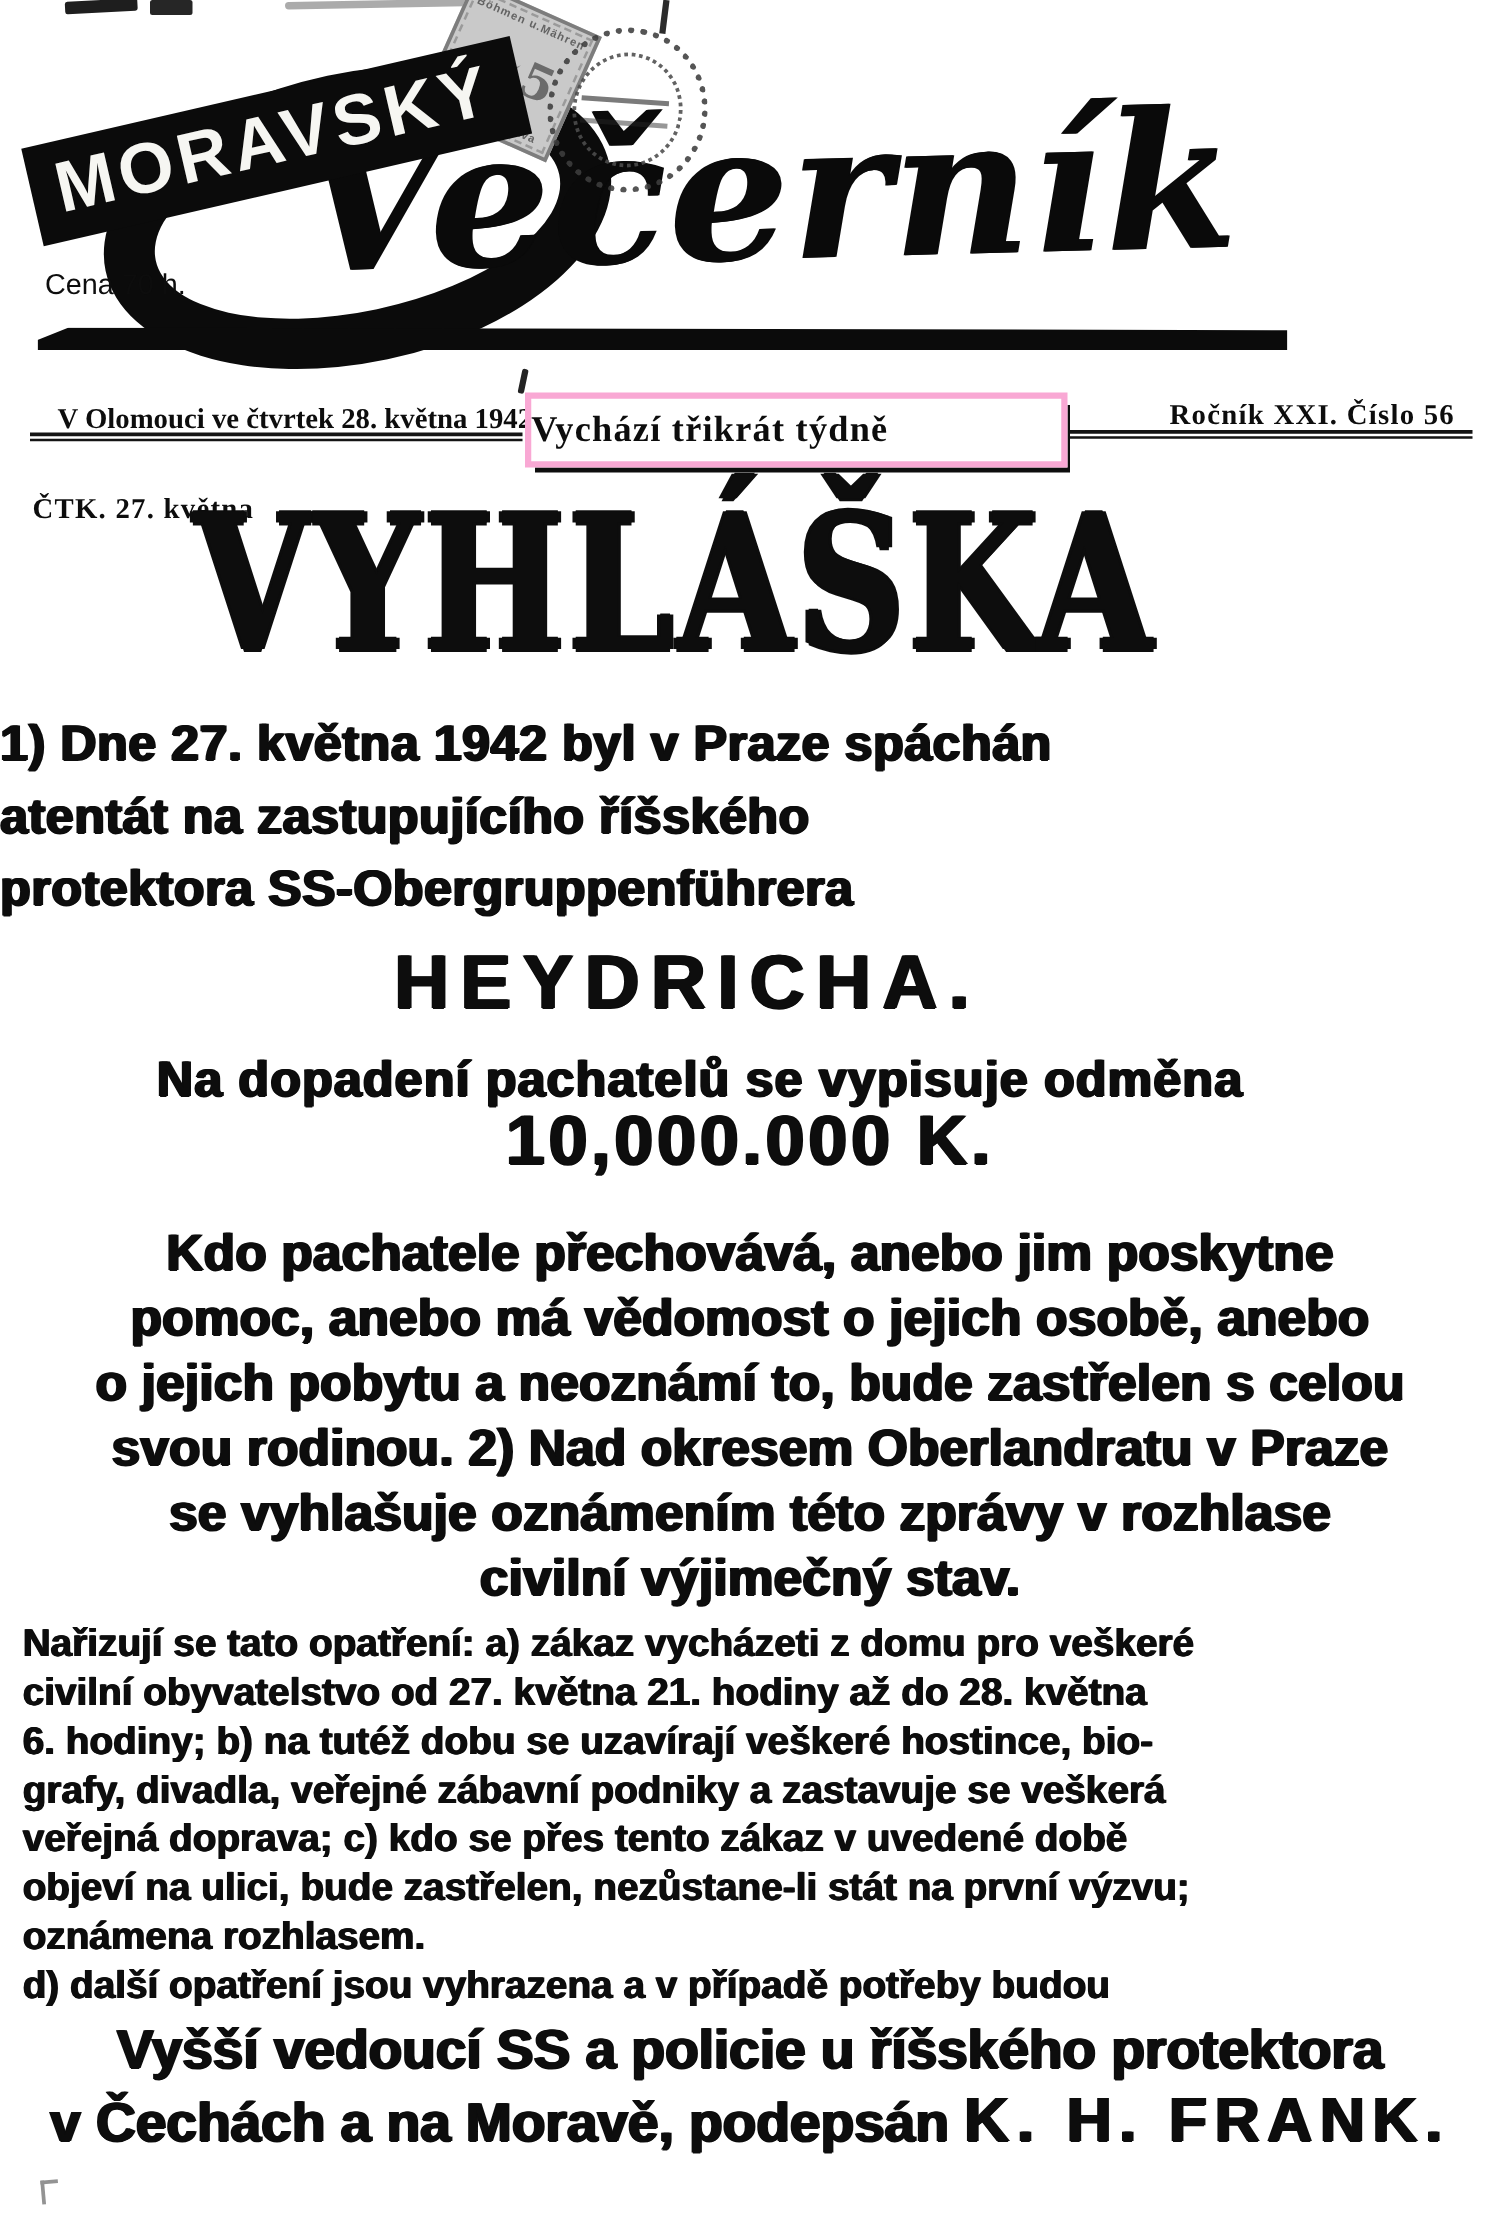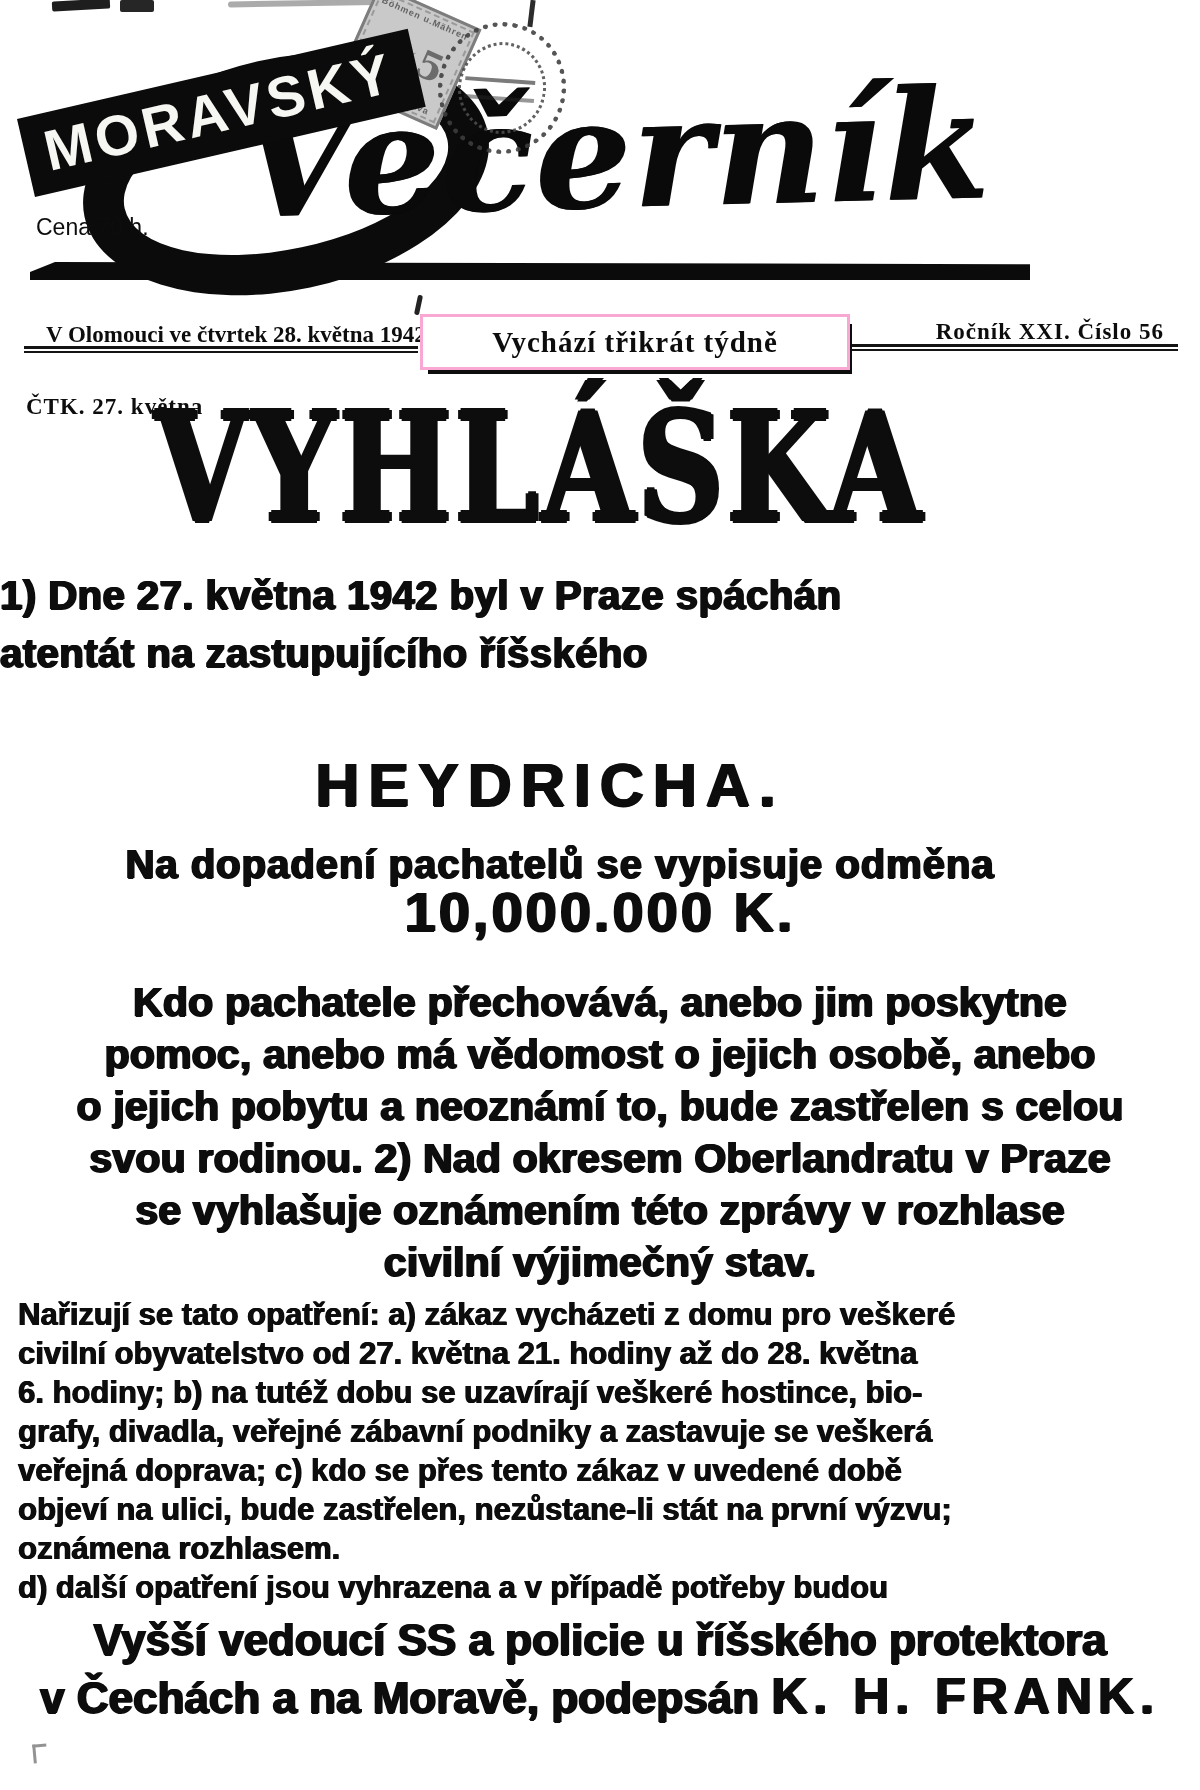--- a/index.html
+++ b/index.html
@@ -44,22 +44,22 @@
     border:5px dotted #3e3e3e;border-radius:50%;transform:rotate(12deg);opacity:.88;}
   .postmark::before{content:"";position:absolute;inset:15px;border:3px dotted #4d4d4d;border-radius:50%;}
   .postmark::after{content:"";position:absolute;left:22px;top:52px;width:70px;height:14px;
     border-top:4px solid rgba(40,40,40,.7);border-bottom:4px solid rgba(40,40,40,.55);transform:rotate(-8deg);}
 
   
   .serif{font-family:"Liberation Serif",serif;}
   .dl-left{position:absolute;left:46px;top:322px;font-weight:bold;font-size:23px;}
   .dl-right{position:absolute;right:36px;top:319px;font-weight:bold;font-size:23px;letter-spacing:1px;}
   .dl-box{position:absolute;left:420px;top:314px;width:424px;height:50px;z-index:2;background:#fff;
-    border:3px solid #f9a8d4;box-shadow:5px 7px 0 -3px #0d0d0d;
-    display:flex;align-items:center;justify-content:center;
+    border:5px solid #f9a8d4;box-shadow:5px 7px 0 -3px #0d0d0d;
+    display:flex;align-items:center;justify-content:flex-start;
     font-family:"Liberation Serif",serif;font-weight:bold;font-size:29px;letter-spacing:1px;}
   .rule{position:absolute;height:7px;border-top:3px solid #141414;border-bottom:2px solid #141414;box-sizing:border-box;}
   .rule-left{left:24px;top:346px;width:394px;}
   .rule-right{left:846px;top:344px;width:332px;}
 
   
   .credit{position:absolute;left:26px;top:394px;font-family:"Liberation Serif",serif;font-weight:bold;font-size:23px;letter-spacing:1px;}
   .headline{position:absolute;left:0;top:392px;width:1080px;text-align:center;
     font-family:"DejaVu Serif",serif;font-weight:bold;font-size:140px;line-height:1;
     letter-spacing:4px;transform:scale(.85,1.08);transform-origin:center top;
@@ -121,20 +121,21 @@
   <div class="dl-right serif">Ročník XXI. Číslo 56</div>
   <div class="rule rule-left"></div>
   <div class="rule rule-right"></div>
 
   <div class="credit">ČTK. 27. května</div>
   <div class="headline">VYHLÁŠKA</div>
 
   <div class="p1 fat">
     <div>1) Dne 27. května 1942 byl v Praze spáchán</div>
     <div>atentát na zastupujícího říšského</div>
+    <div>protektora SS-Obergruppenführera</div>
   </div>
 
   <div class="name-line fat">HEYDRICHA.</div>
   <div class="reward-intro fat">Na dopadení pachatelů se vypisuje odměna</div>
   <div class="reward fat">10,000.000 K.</div>
 
   <div class="p2 fat">
     <div>Kdo pachatele přechovává, anebo jim poskytne</div>
     <div>pomoc, anebo má vědomost o jejich osobě, anebo</div>
     <div>o jejich pobytu a neoznámí to, bude zastřelen s celou</div>

